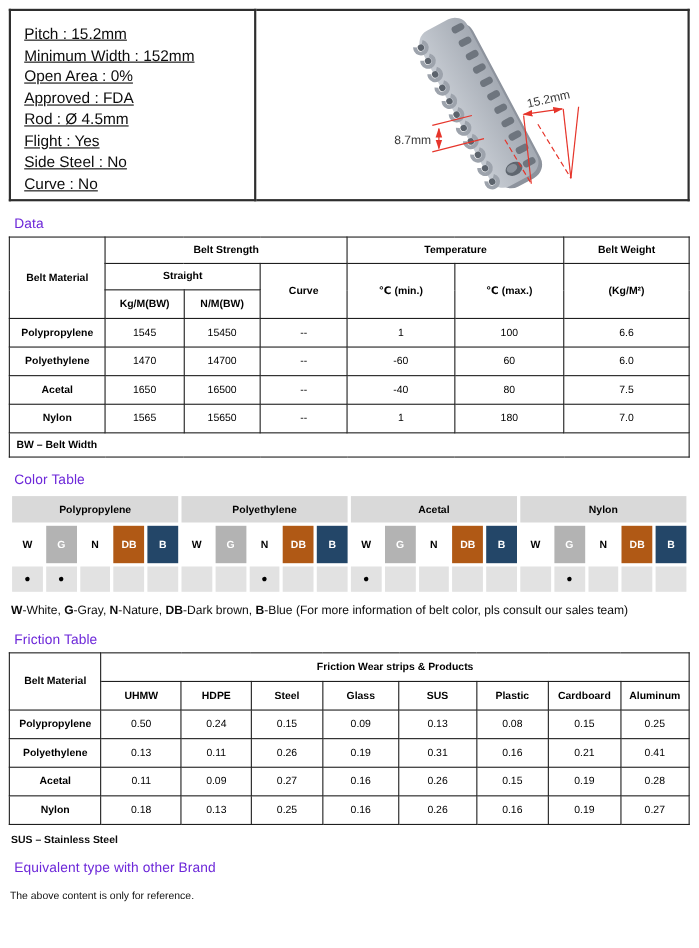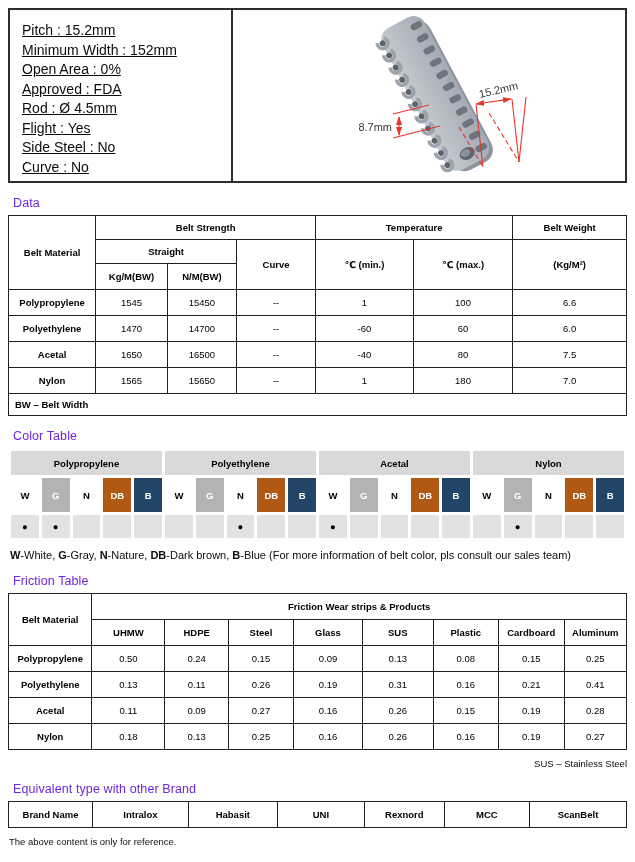--- a/index.html
+++ b/index.html
@@ -30,21 +30,21 @@
 
   
   table.color-table { width: 100%; border-collapse: separate; border-spacing: 3px; table-layout: fixed; margin-top: 2px; }
   table.color-table td { text-align: center; vertical-align: middle; font-size: 9.5px; }
   td.ct-head { background: #d9d9d9; font-weight: bold; height: 24px; font-size: 10px; }
   td.ct-letter { height: 34px; font-weight: bold; }
   td.ct-dot { background: #e2e2e2; height: 23px; font-size: 9px; color: #000; }
 
   .note { font-size: 11px; margin: 8px 0 0 2px; color: #0c0c0c; }
   .note .b { font-weight: bold; }
-  .note-bold { font-weight: normal; font-size: 9.5px; margin: 8px 0 0 2px; color: #0c0c0c; text-align: right; }
+  .note-bold { font-weight: bold; font-size: 9.5px; margin: 8px 0 0 2px; color: #0c0c0c; }
   .footer-note { font-size: 9.5px; margin: 8px 0 0 1px; color: #111; }
 </style>
 </head>
 <body>
 
 <div class="page">
 
   <table class="spec-box">
     <tbody>
         <tr>
@@ -351,26 +351,17 @@
     <colgroup>
       <col style="width:13.6%">
         <col style="width:15.5%">
         <col style="width:14.4%">
         <col style="width:14.1%">
       <col style="width:12.9%">
         <col style="width:13.8%">
         <col style="width:15.7%">
     </colgroup>
     <tbody>
-      <tr class="h26" id="eq-head">
-          <td class="hdr">Brand Name</td>
-          <td class="hdr">Intralox</td>
-          <td class="hdr">Habasit</td>
-          <td class="hdr">UNI</td>
-          <td class="hdr">Rexnord</td>
-          <td class="hdr">MCC</td>
-          <td class="hdr">ScanBelt</td>
-        </tr>
     </tbody>
   </table>
   <div class="footer-note">The above content is only for reference.</div>
 
 </div>
 
 </body></html>

